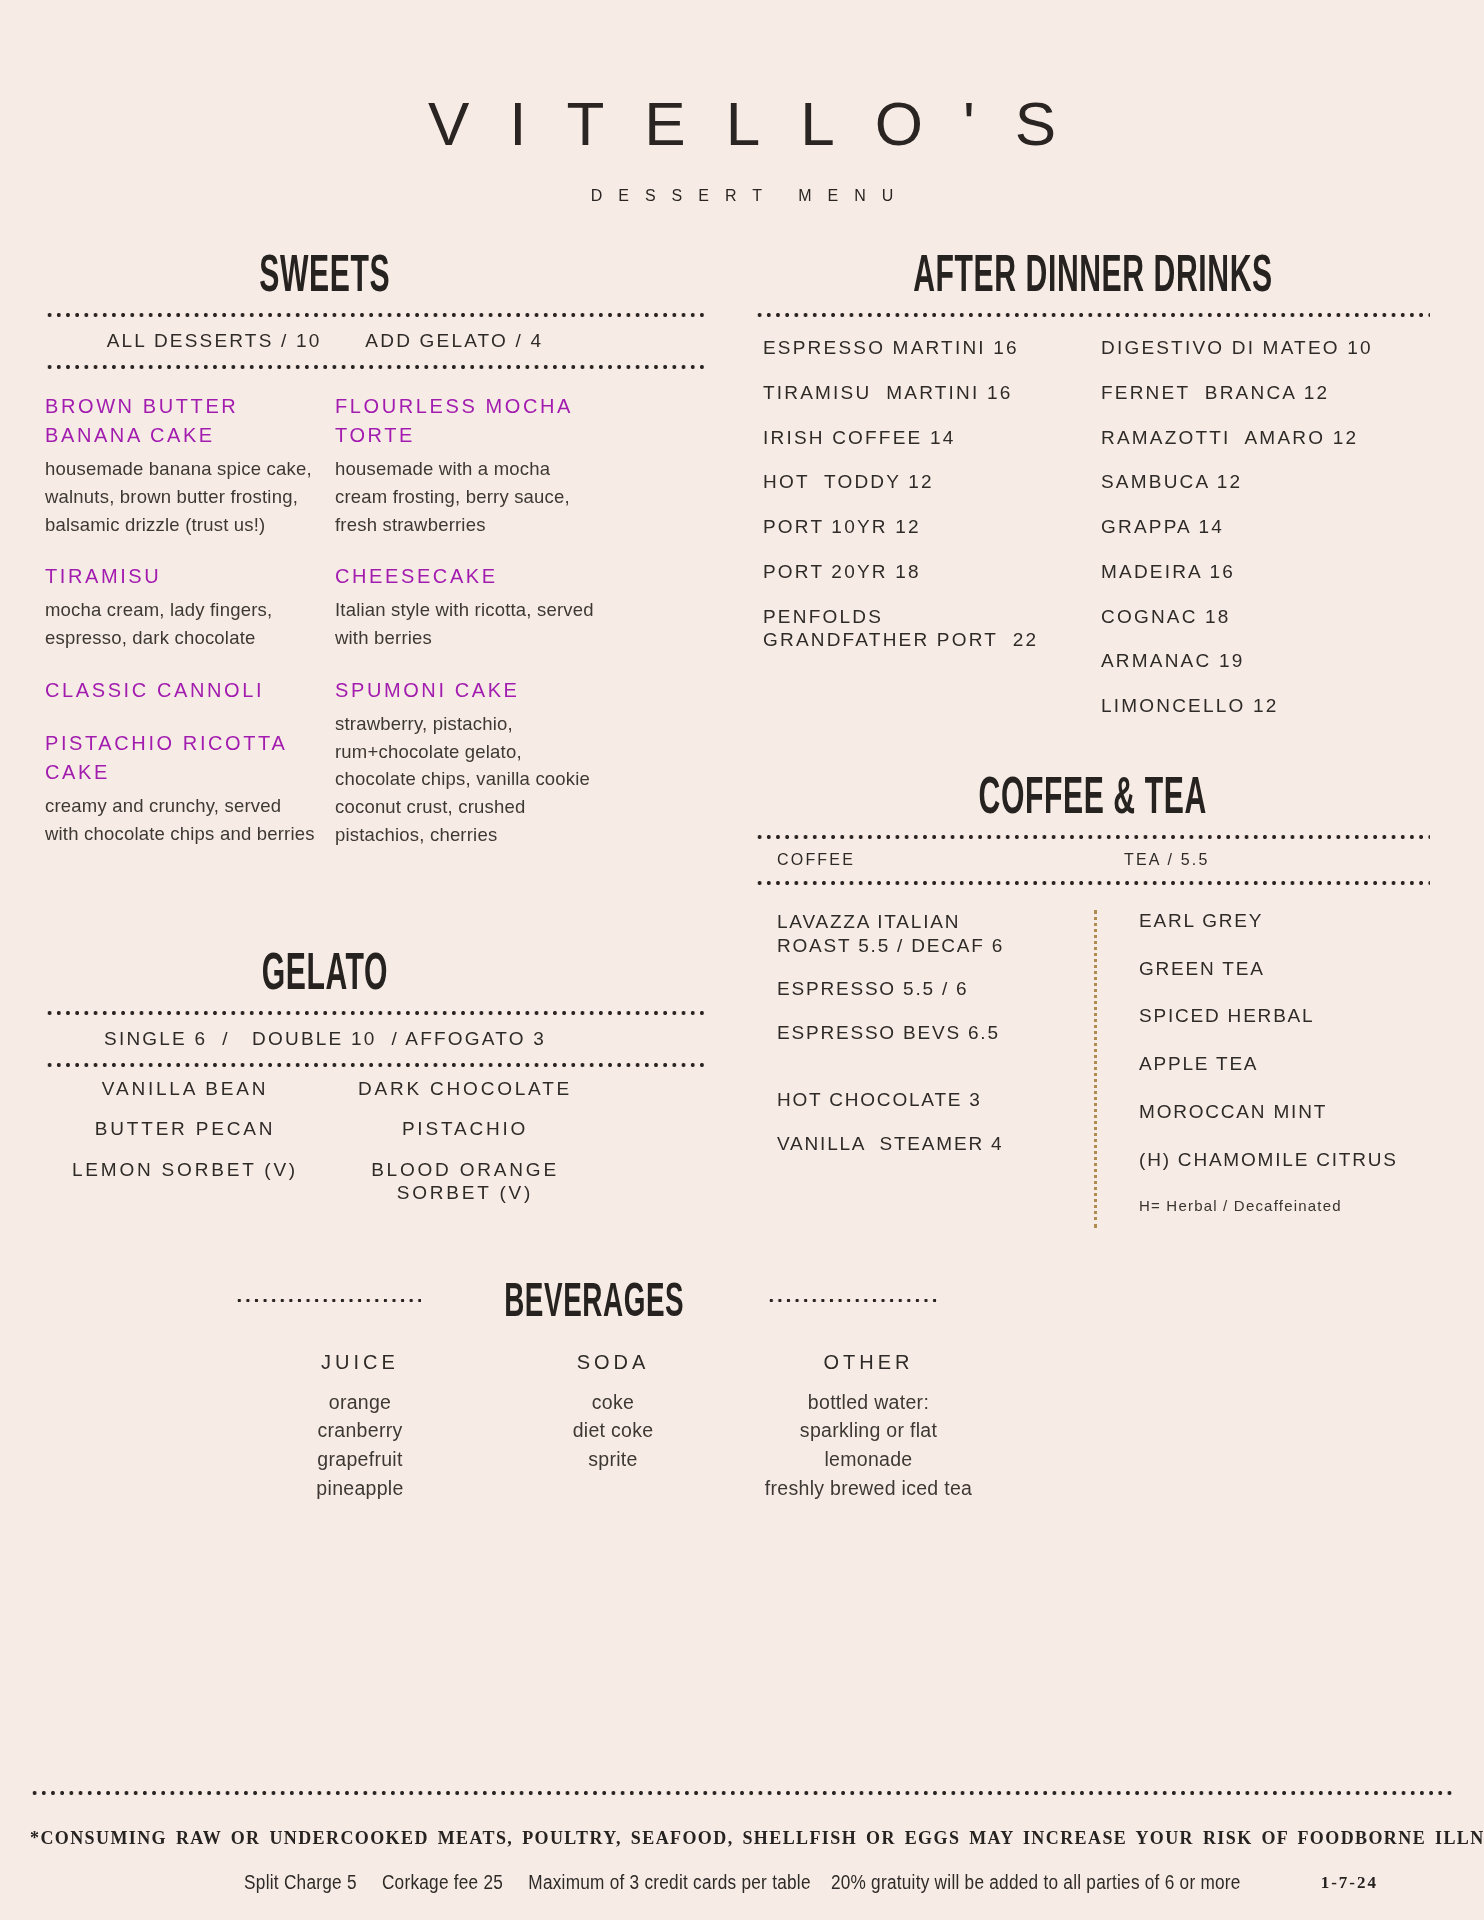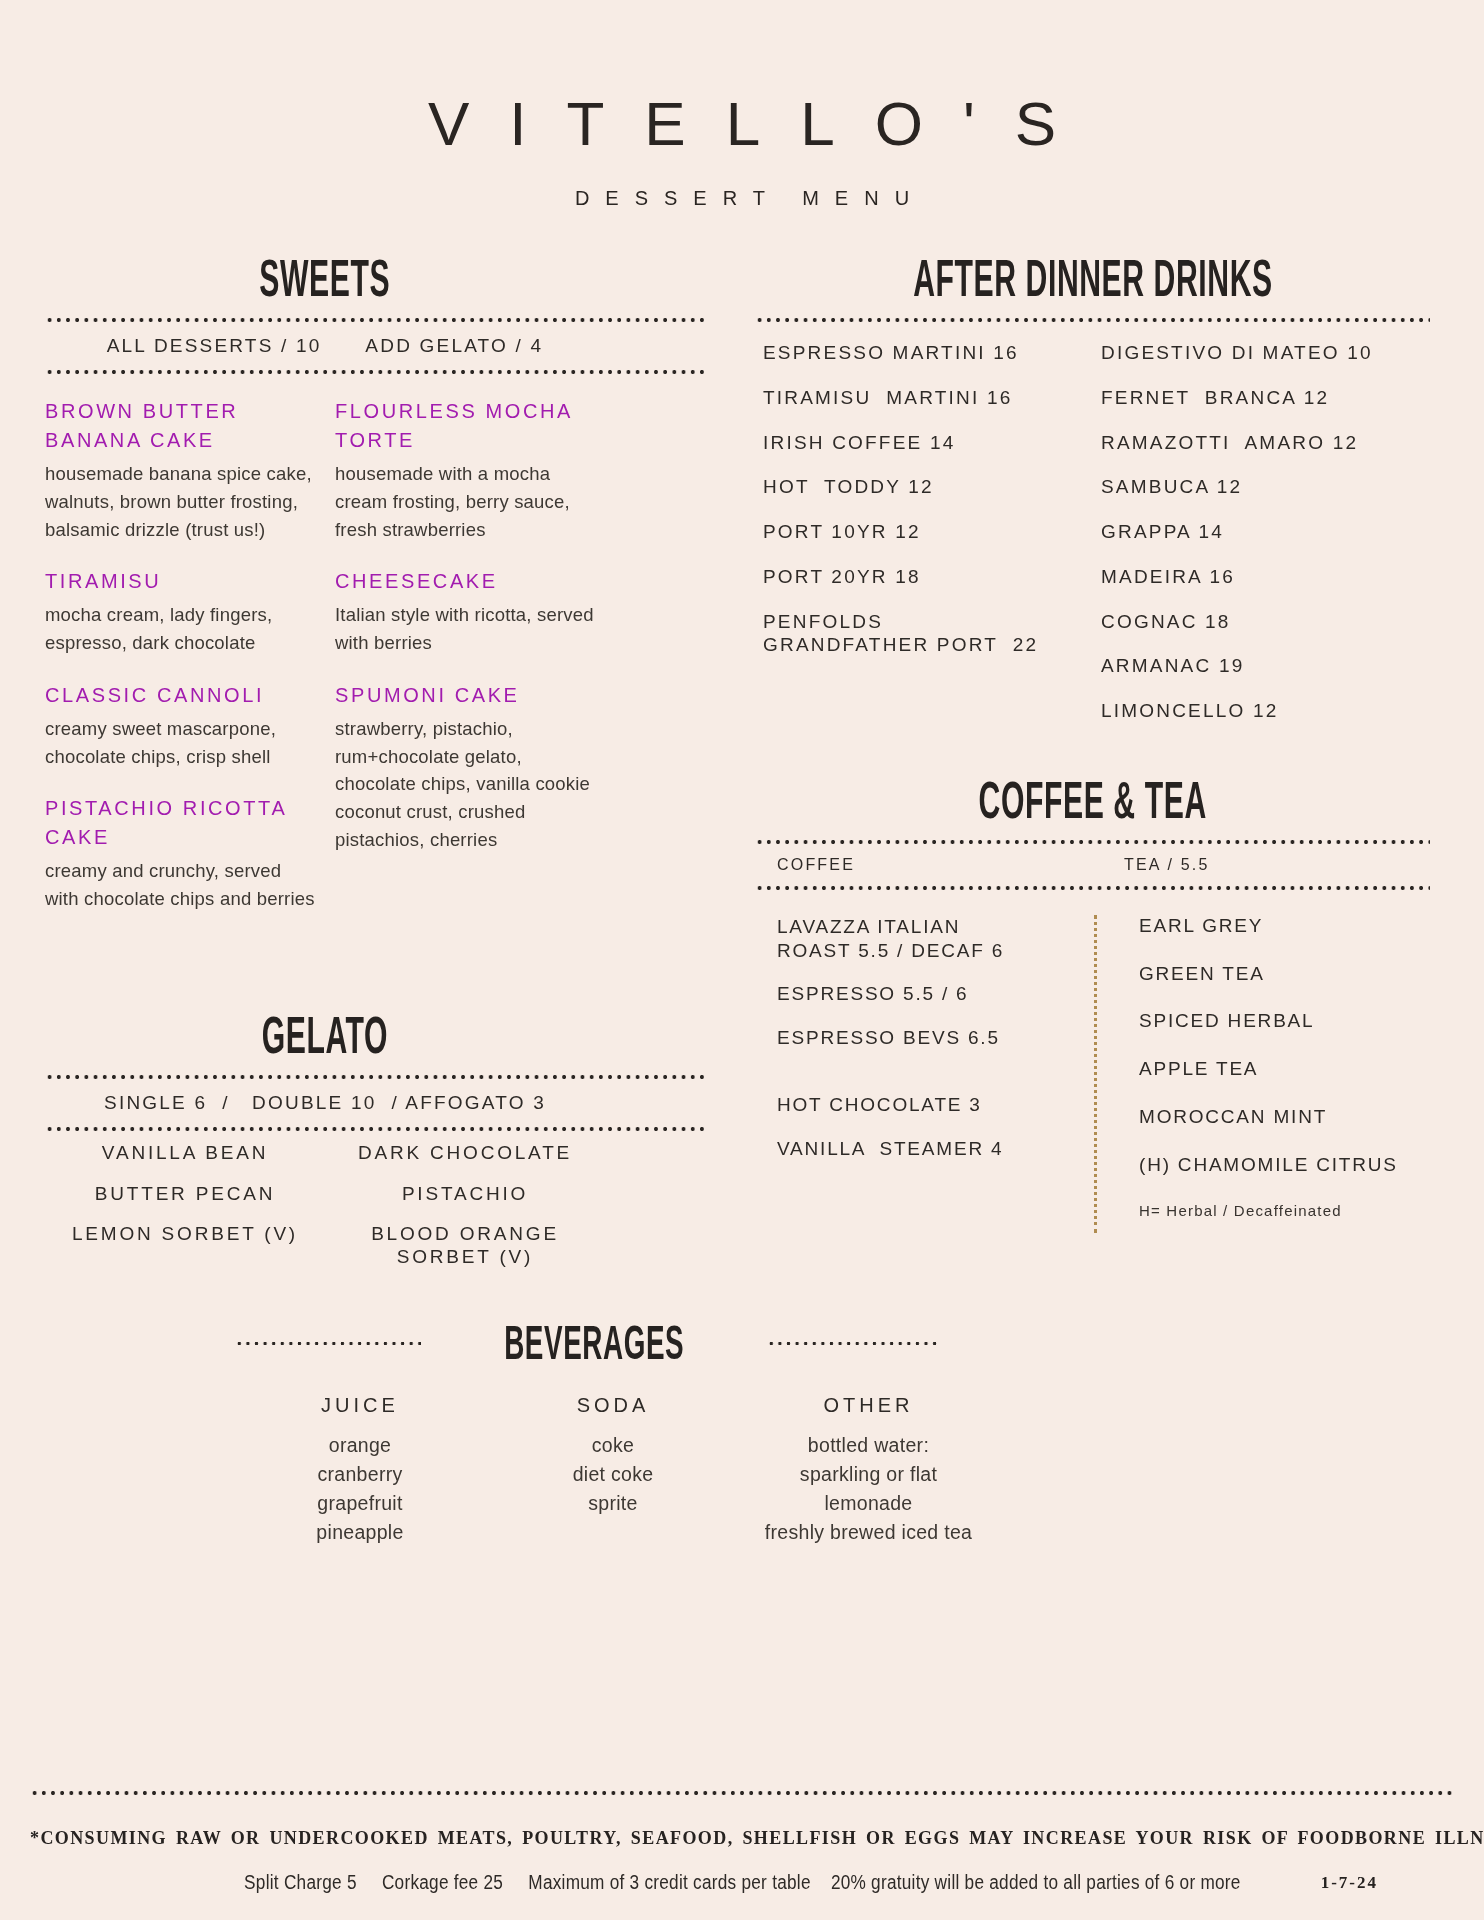--- a/index.html
+++ b/index.html
@@ -8,21 +8,21 @@
     --soft:#3d3833;
     --gold:#b08c50;
   }
   *{margin:0;padding:0;box-sizing:border-box;}
   html,body{background:var(--background);}
   body{font-family:"Liberation Sans",sans-serif;color:var(--ink);}
   .page{position:relative;width:1484px;height:1920px;margin:0 auto;background:var(--background);overflow:hidden;padding:88px 45px 0 45px;}
 
   
   .brand{text-align:center;font-size:62px;font-weight:500;letter-spacing:40px;text-indent:40px;color:var(--ink);}
-  .brand-sub{text-align:center;margin-top:28px;font-size:20px;letter-spacing:16px;text-indent:16px;color:var(--ink);}
+  .brand-sub{text-align:center;margin-top:28px;font-size:16px;letter-spacing:16px;text-indent:16px;color:var(--ink);}
 
   
   .display{text-align:center;line-height:1.02;white-space:nowrap;}
   .display .cond{display:inline-block;transform:scaleX(0.58);transform-origin:center;font-weight:700;font-size:52px;letter-spacing:1px;color:#262220;}
   .display.small .cond{font-size:48px;}
 
   
   .dots{height:6px;background-image:radial-gradient(circle,#2a2522 1.9px,transparent 2.15px);background-size:9.2px 6px;background-repeat:repeat-x;background-position:left center;}
   .dots.wide{width:660px;}
 
@@ -109,21 +109,20 @@
                 <div class="ds">housemade banana spice cake, walnuts, brown butter frosting, balsamic drizzle (trust us!)</div>
               </div>
 
               <div class="menu-item">
                 <div class="nm">TIRAMISU</div>
                 <div class="ds">mocha cream, lady fingers, espresso, dark chocolate</div>
               </div>
 
               <div class="menu-item">
                 <div class="nm">CLASSIC CANNOLI</div>
-                <div class="ds">creamy sweet mascarpone, chocolate chips, crisp shell</div>
               </div>
 
               <div class="menu-item">
                 <div class="nm">PISTACHIO RICOTTA CAKE</div>
                 <div class="ds">creamy and crunchy, served with chocolate chips and berries</div>
               </div>
             </div>
           <div class="items-col">
 
               <div class="menu-item">

